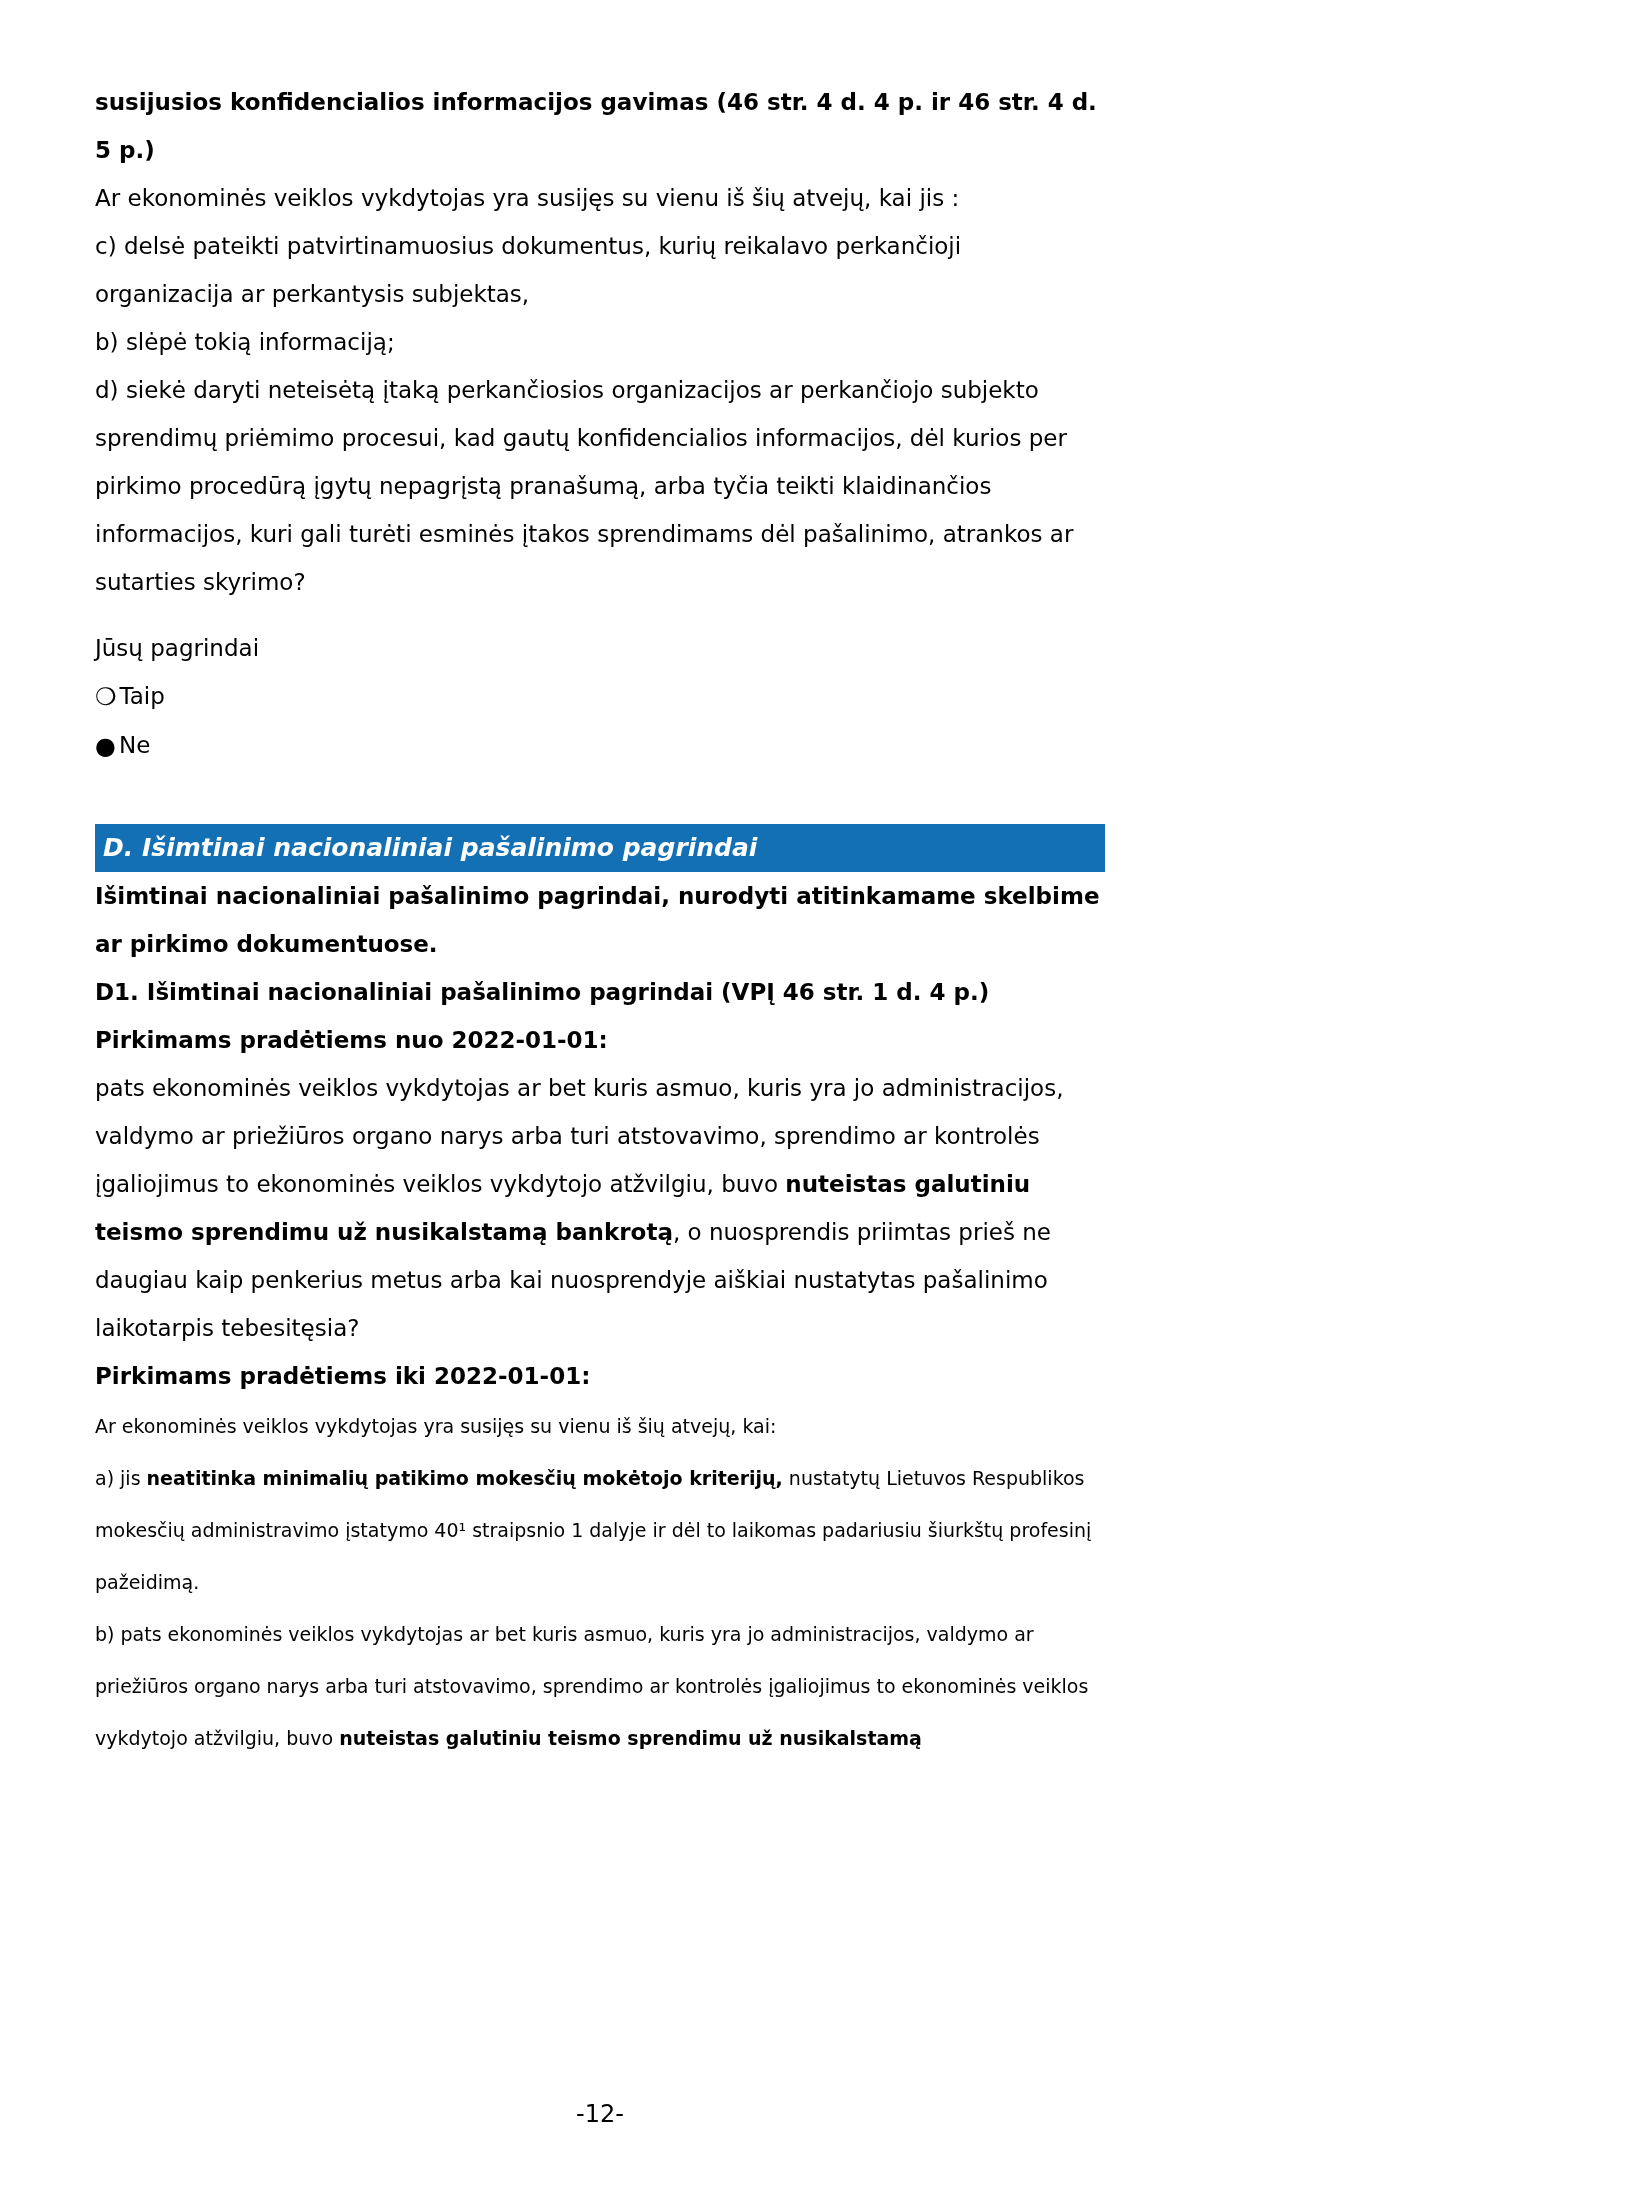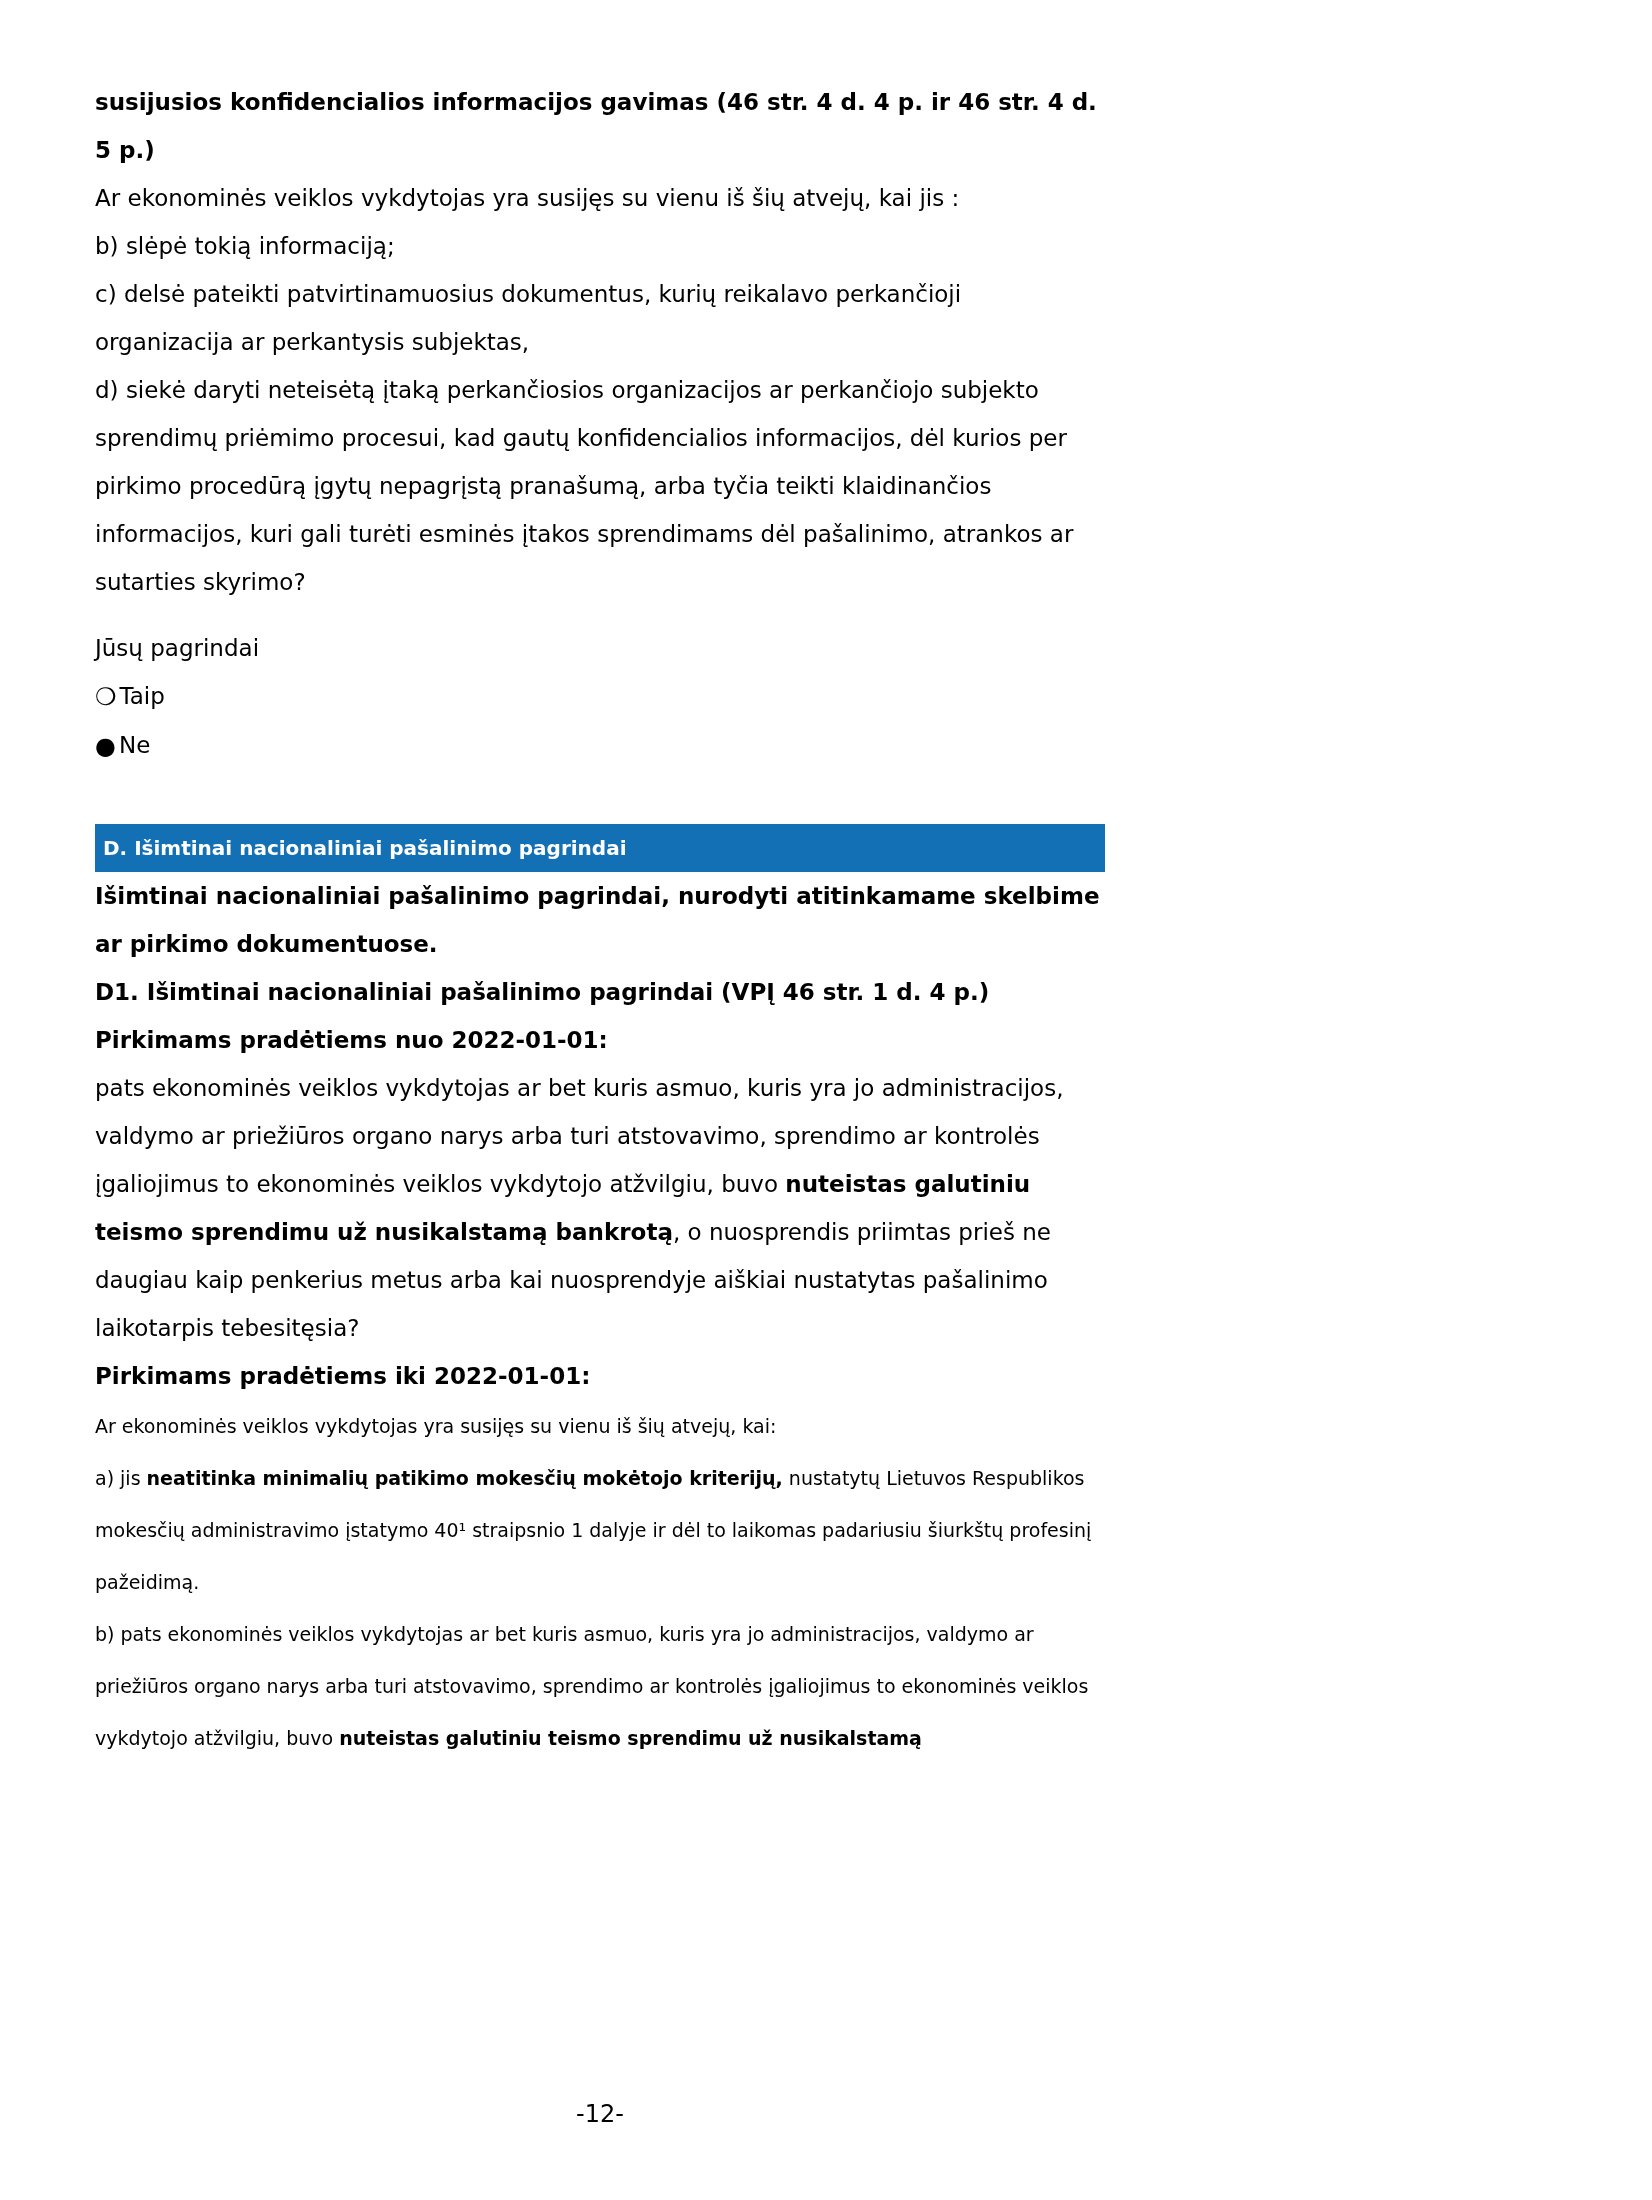--- a/index.html
+++ b/index.html
@@ -48,46 +48,47 @@
     margin-right: 3px;
     vertical-align: -1px;
   }
   .section-bar {
     margin-top: 54px;
     height: 48px;
     line-height: 48px;
     background: var(--section-header-bg, #1470b4);
     color: var(--section-header-fg, #ffffff);
     font-weight: bold;
-    font-size: 20px;
+    font-size: 25px;
     padding-left: 8px;
     white-space: nowrap;
     overflow: hidden;
+    font-style: italic;
   }
   .footer {
     position: absolute;
     left: 95px;
     top: 2100px;
     width: 1010px;
     text-align: center;
     font-size: 24px;
   }
 </style>
 </head>
 <body>
 
 <div class="page">
   <div class="content">
 
     <p class="main bold">susijusios konfidencialios informacijos gavimas (46 str. 4 d. 4 p. ir 46 str. 4 d. 5 p.)</p>
 
     <p class="main">Ar ekonominės veiklos vykdytojas yra susijęs su vienu iš šių atvejų, kai jis :</p>
 
+    <p class="main">c) delsė pateikti patvirtinamuosius dokumentus, kurių reikalavo perkančioji organizacija ar perkantysis subjektas,</p>
     <p class="main">b) slėpė tokią informaciją;</p>
-    <p class="main">c) delsė pateikti patvirtinamuosius dokumentus, kurių reikalavo perkančioji organizacija ar perkantysis subjektas,</p>
     <p class="main">d) siekė daryti neteisėtą įtaką perkančiosios organizacijos ar perkančiojo subjekto sprendimų priėmimo procesui, kad gautų konfidencialios informacijos, dėl kurios per pirkimo procedūrą įgytų nepagrįstą pranašumą, arba tyčia teikti klaidinančios informacijos, kuri gali turėti esminės įtakos sprendimams dėl pašalinimo, atrankos ar sutarties skyrimo?</p>
 
     <p class="main answer-label">Jūsų pagrindai</p>
 
     <div class="option">
       <span class="radio-glyph">❍</span><span>Taip</span>
     </div>
     <div class="option">
       <span class="radio-glyph">●</span><span>Ne</span>
     </div>

